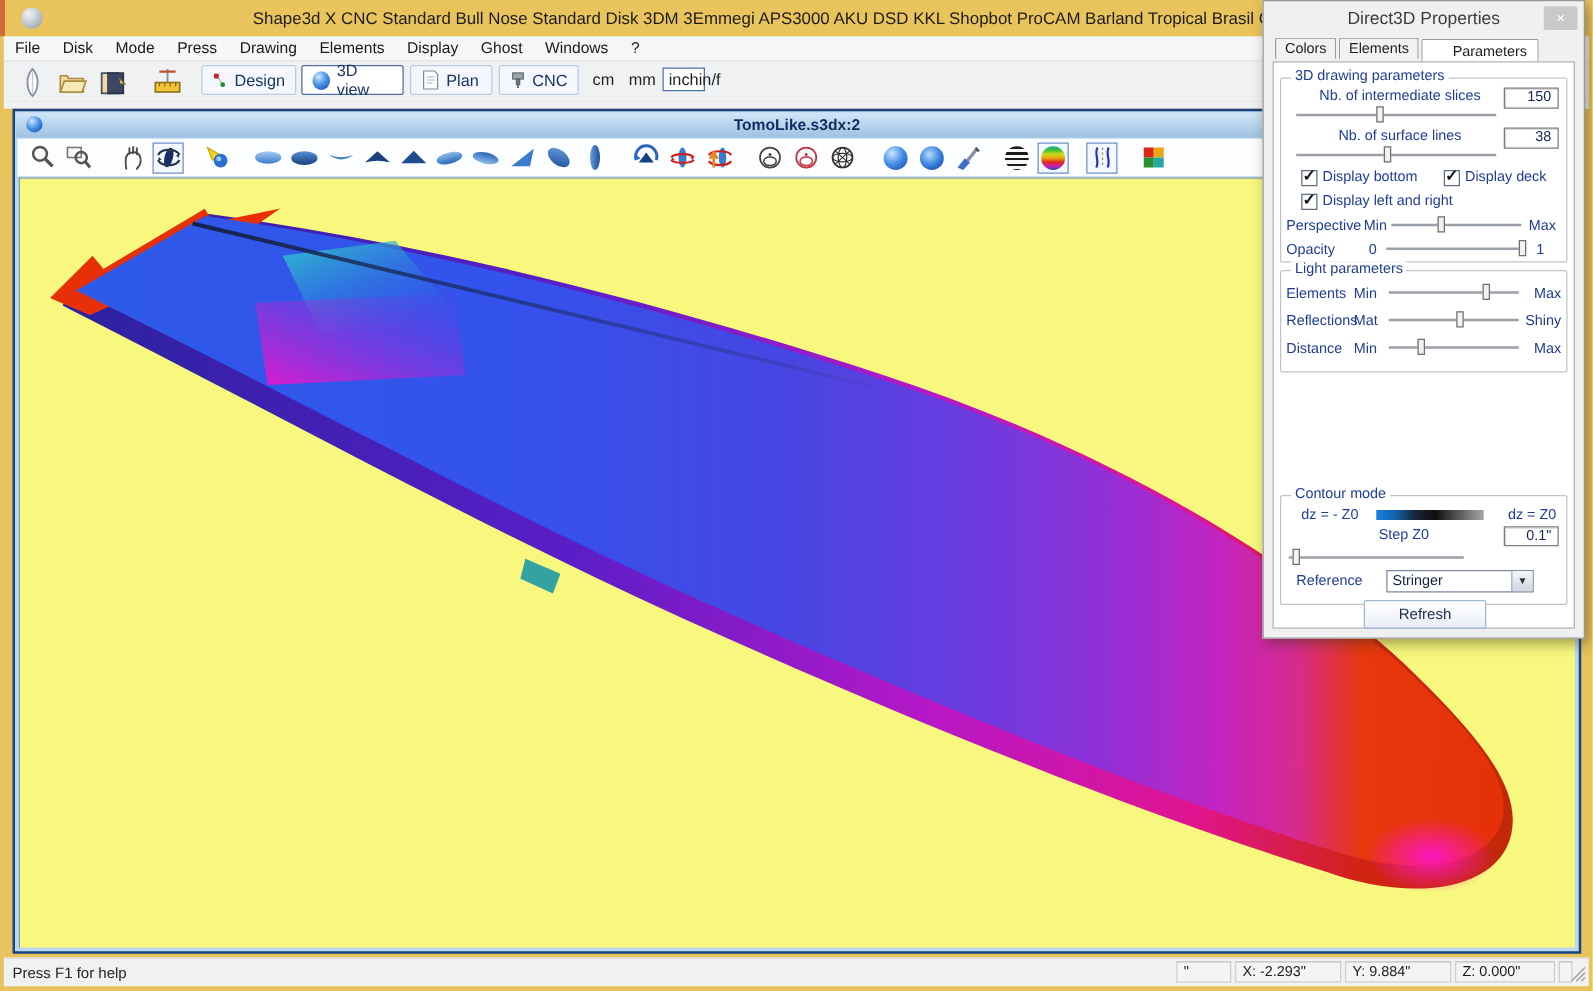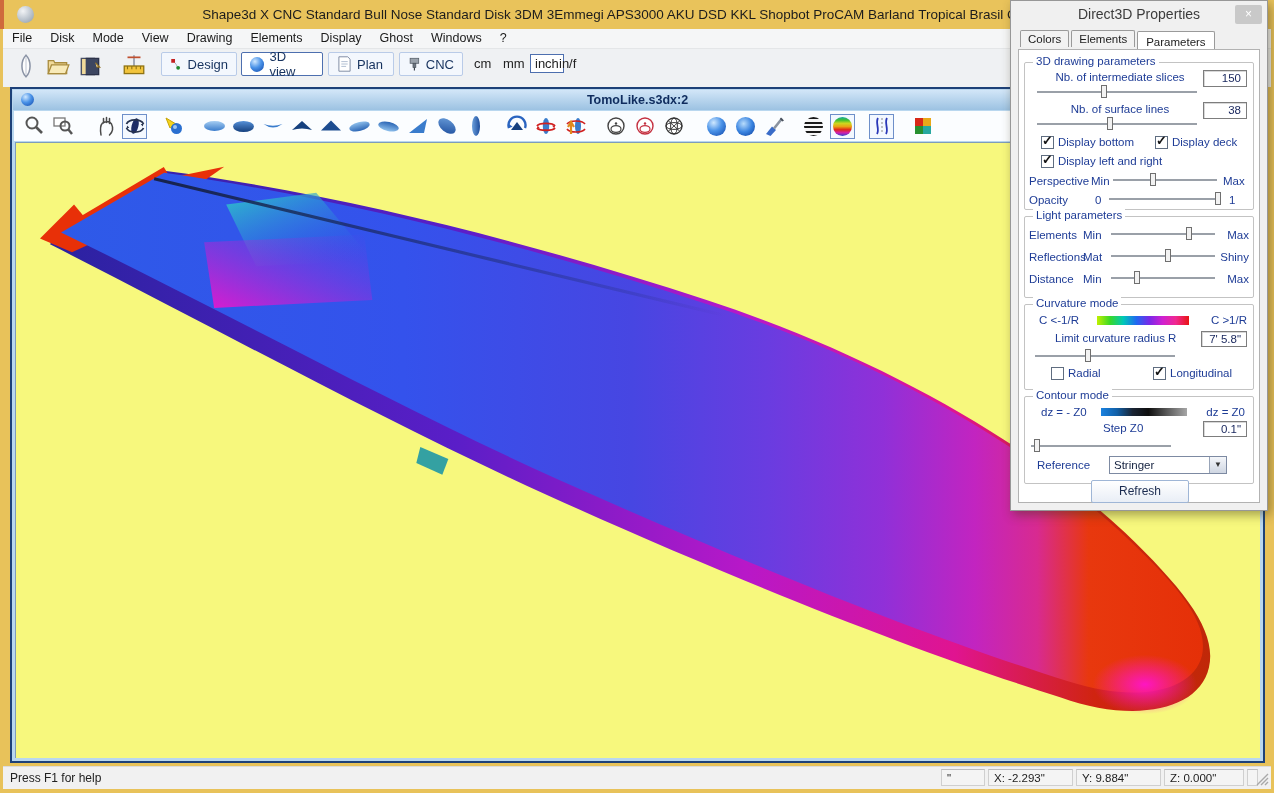--- a/index.html
+++ b/index.html
@@ -46,21 +46,21 @@
   
   .panel{position:absolute;left:1010px;top:0;width:258px;height:511px;background:#f0f0f0;
          border:1px solid #979797;box-sizing:border-box;box-shadow:3px 4px 10px rgba(60,50,20,.45);}
   .panel-title{position:absolute;left:0;top:0;right:0;height:27px;line-height:27px;
                text-align:center;font-size:14px;color:#3c3c3c;}
   .panel-close{position:absolute;right:5px;top:4px;width:27px;height:19px;background:#c9c9c9;
                color:#fff;font-size:12px;text-align:center;line-height:19px;border-radius:2px;}
   .tabs{position:absolute;left:9px;top:29px;height:19px;display:flex;align-items:flex-start;}
   .tab{font-size:11.5px;color:#1c1c1c;background:#f2f2f2;border:1px solid #9a9a9a;
        border-bottom:none;padding:2px 7px;margin-right:2px;border-radius:2px 2px 0 0;}
-  .tab.active{background:#fff;padding:4px 8px 3px 8px;position:relative;top:1px;}
+  .tab.active{background:#fff;padding:4px 8px 3px 24px;position:relative;top:1px;}
   .pbody{position:absolute;left:7px;top:48px;width:242px;height:454px;background:#fff;
          border:1px solid #b2b2b2;box-sizing:border-box;font-size:11.5px;color:#1e3c96;}
   .grp{position:absolute;left:5px;width:228px;border:1px solid #c3c3c3;border-radius:2px;}
   .grp .legend{position:absolute;top:-8px;left:8px;background:#fff;padding:0 3px;
                font-size:11.5px;color:#1e3c96;white-space:nowrap;}
   .plbl{position:absolute;white-space:nowrap;color:#1e3c96;}
   .vbox{position:absolute;background:#fff;border:1px solid #7d7d7d;
         box-shadow:inset 1px 1px 0 #d8d8d8;color:#17255c;text-align:right;
         font-size:11.5px;box-sizing:border-box;padding:1px 5px 0 2px;}
   .slider{position:absolute;height:13px;}
@@ -94,21 +94,21 @@
 </head>
 <body>
 
 <div class="titlebar">
   <div class="accent"></div>
   <div class="app-icon"></div>
   <div class="title-text">Shape3d X CNC  Standard Bull Nose Standard Disk 3DM 3Emmegi APS3000 AKU DSD KKL Shopbot ProCAM Barland Tropical Brasil Channel Islands</div>
 </div>
 
 <div class="menubar">
-  <span>File</span><span>Disk</span><span>Mode</span><span>View</span><span>Drawing</span><span>Elements</span><span>Display</span><span>Ghost</span><span>Windows</span><span>?</span>
+  <span>File</span><span>Disk</span><span>Mode</span><span>Press</span><span>Drawing</span><span>Elements</span><span>Display</span><span>Ghost</span><span>Windows</span><span>?</span>
 </div>
 
 <div class="toolbar">
   <div class="tico" style="left:10px">
     <svg viewBox="0 0 24 24">
       <path d="M12 2 C17 7 17 17 12 22 C7 17 7 7 12 2 Z" fill="#fdfdfd" stroke="#8a93a5" stroke-width="1.4"></path>
       <path d="M12 4 C12 10 12 14 12 20" stroke="#c4cad4" stroke-width="1" fill="none"></path>
     </svg>
   </div>
   <div class="tico" style="left:42px">
@@ -454,36 +454,20 @@
       <div class="plbl" style="top:34px;right:4px">Shiny</div>
       <div class="plbl" style="top:56px;left:4px">Distance</div>
       <div class="plbl" style="top:56px;left:58px">Min</div>
       <div class="slider" style="top:54px;left:86px;width:104px">
         <div class="track"></div>
           <div class="thumb" style="left:22%"></div>
       </div>
       <div class="plbl" style="top:56px;right:4px">Max</div>
     </div>
 
-    <div class="grp" style="top:254px;height:84px">
-      <div class="legend">Curvature mode</div>
-      <div class="plbl" style="top:9px;left:14px">C &lt;-1/R</div>
-      <div class="rainbow-bar" style="top:11px;left:72px;width:92px"></div>
-      <div class="plbl" style="top:9px;right:6px">C &gt;1/R</div>
-      <div class="plbl" style="top:27px;left:30px">Limit curvature radius R</div>
-      <div class="vbox" style="top:26px;right:6px;width:46px;height:16px">7' 5.8"</div>
-      <div class="slider" style="top:44px;left:10px;width:140px">
-        <div class="track"></div>
-          <div class="thumb" style="left:36%"></div>
-      </div>
-      <div class="cb" style="top:62px;left:26px"></div>
-      <div class="plbl" style="top:62px;left:43px">Radial</div>
-      <div class="cb checked" style="top:62px;left:128px"></div>
-      <div class="plbl" style="top:62px;left:145px">Longitudinal</div>
-    </div>
 
     <div class="grp" style="top:346px;height:86px">
       <div class="legend">Contour mode</div>
       <div class="plbl" style="top:9px;left:16px">dz = - Z0</div>
       <div class="contour-bar" style="top:11px;left:76px;width:86px"></div>
       <div class="plbl" style="top:9px;right:8px">dz = Z0</div>
       <div class="plbl" style="top:25px;left:78px">Step Z0</div>
       <div class="vbox" style="top:24px;right:6px;width:44px;height:16px">0.1"</div>
       <div class="slider" style="top:42px;left:6px;width:140px">
         <div class="track"></div>

